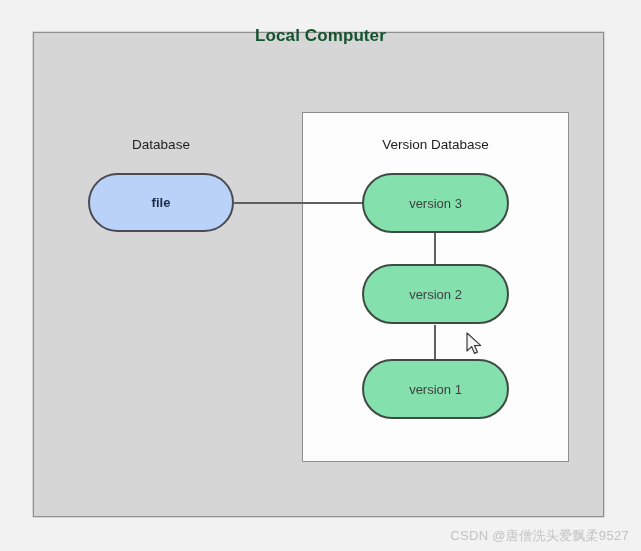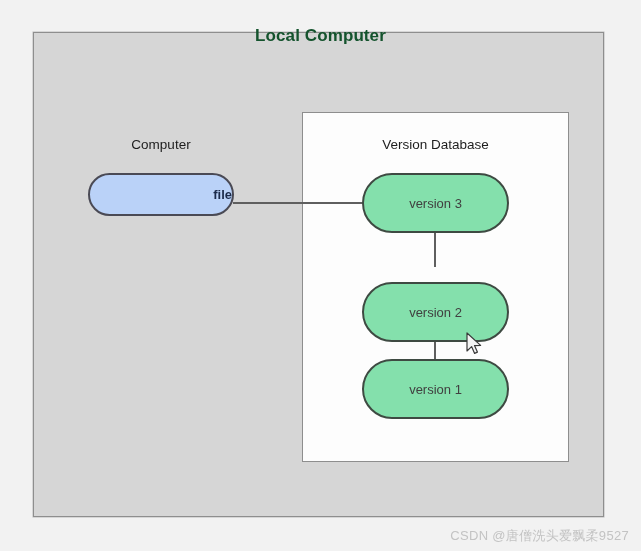--- a/index.html
+++ b/index.html
@@ -48,28 +48,28 @@
     width: 146px;
     text-align: center;
     font-size: 13.5px;
     color: #1d1d1d;
   }
   .file-node {
     position: absolute;
     left: 88px;
     top: 173px;
     width: 146px;
-    height: 43px;
+    height: 59px;
     box-sizing: border-box;
     background: #bad2f8;
     border: 2.5px solid #4a4a55;
     border-radius: 30px;
     display: flex;
     align-items: center;
-    justify-content: flex-end;
+    justify-content: center;
   }
   .file-node .node-text {
     font-size: 13px;
     font-weight: bold;
     color: #1b2b4b;
   }
 
   
   .vdb-panel {
     position: absolute;
@@ -103,21 +103,21 @@
     border-radius: 30px;
     display: flex;
     align-items: center;
     justify-content: center;
   }
   .version-node .node-text {
     font-size: 13px;
     color: #404040;
   }
   #node-v3 { top: 173px; }
-  #node-v2 { top: 282px; }
+  #node-v2 { top: 264px; }
   #node-v1 { top: 359px; }
 
   
   .conn {
     position: absolute;
     background: #5f5f5f;
   }
   .conn-h-file-v3 {
     left: 233px;
     top: 202px;
@@ -161,21 +161,21 @@
 </style>
 </head>
 <body>
 
 <div id="screen">
 
   <div class="local-panel"></div>
 
   <div class="local-title">Local Computer</div>
 
-  <div class="checkout-label">Computer</div>
+  <div class="checkout-label">Database</div>
 
   <div class="file-node">
     <span class="node-text">file</span>
   </div>
 
   <div class="vdb-panel"></div>
 
   <div class="vdb-label">Version Database</div>
 
   <div class="conn conn-h-file-v3"></div>

